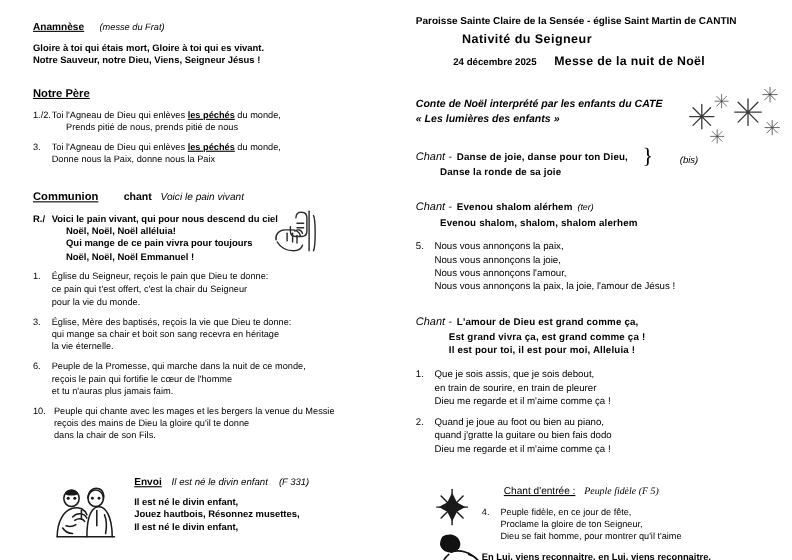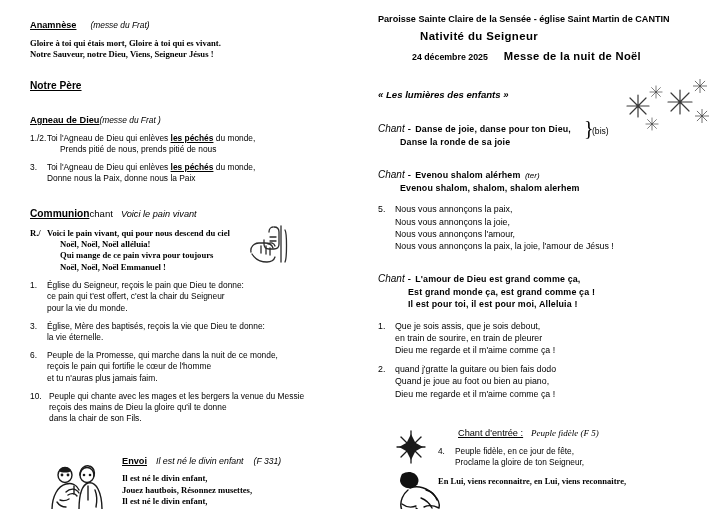--- a/index.html
+++ b/index.html
@@ -58,21 +58,20 @@
   }
   .b {
     font-weight: bold;
     text-decoration: underline;
   }
   .line-b {
     font-size: 8.6px;
     line-height: 11.4px;
     font-weight: bold;
     white-space: nowrap;
-    font-family: Liberation Serif, serif;
   }
   .verse {
     display: flex;
     margin-top: 7px;
   }
   .verse .num {
     font-size: 8.4px;
     line-height: 11.2px;
     width: 17px;
     flex: 0 0 17px;
@@ -185,23 +184,24 @@
   .brace {
     position: absolute;
     left: 206px;
     top: 1px;
     font-size: 20px;
     line-height: 18px;
     font-family: "Liberation Serif", serif;
   }
   .bis {
     position: absolute;
-    left: 214px;
+    left: 240px;
     top: 8px;
     font-size: 8.6px;
+    font-style: italic;
   }
   .entree-block {
     margin-top: 22px;
     position: relative;
     min-height: 100px;
   }
   .entree-title {
     padding-left: 80px;
   }
   .entree-title .t {
@@ -243,42 +243,39 @@
     </div>
     <div>
       <div class="line-b">Gloire à toi qui étais mort,  Gloire à toi qui es vivant.</div>
       <div class="line-b">Notre Sauveur, notre Dieu,  Viens, Seigneur Jésus !</div>
     </div>
 
     <div style="margin-top:14px">
       <span class="hdg-lg">Notre Père</span>
     </div>
 
-    <div style="margin-top:16px">
-      <span class="hdg">Agneau de Dieu</span><span class="ital">(messe du Frat )</span>
-    </div>
 
     <div class="verse" style="margin-top:6px">
       <div class="num">1./2.</div>
       <div class="body">
         <div>Toi l'Agneau de Dieu qui enlèves <span class="b">les péchés</span> du monde,</div>
         <div class="indent1">Prends pitié de nous, prends pitié de nous</div>
       </div>
     </div>
 
     <div class="verse">
       <div class="num">3.</div>
       <div class="body">
         <div>Toi l'Agneau de Dieu qui enlèves <span class="b">les péchés</span> du monde,</div>
         <div>Donne nous la Paix, donne nous la Paix</div>
       </div>
     </div>
 
     <div style="margin-top:18px">
-      <span class="hdg-lg">Communion</span><span style="font-size:9.6px;font-weight:normal;margin-left:0">chant</span><span style="font-size:9.2px;font-style:italic;margin-left:8px">Voici le pain vivant</span>
+      <span class="hdg-lg">Communion</span><span style="font-size:9.6px;font-weight:bold;margin-left:23px">chant</span><span style="font-size:9.2px;font-style:italic;margin-left:8px">Voici le pain vivant</span>
     </div>
 
     <div class="refrain-wrap" style="margin-top:7px">
       <div class="hands">
         <svg width="44" height="42" viewBox="0 0 44 42">
           <g fill="none" stroke="#2b2b2b" stroke-width="1.3" stroke-linecap="round" stroke-linejoin="round">
             <path d="M26 3 c3 0 5 2 5 5 l0 12 c0 3 -2 5 -5 5 l-5 0 c-3 0 -5 -2 -5 -5 l0 -4"></path>
             <path d="M21 8 c0 -3 2 -5 4 -5"></path>
             <path d="M22 13 l6 0"></path>
             <path d="M22 17 l6 0"></path>
@@ -310,20 +307,21 @@
         <div>Église du Seigneur, reçois le pain que Dieu te donne:</div>
         <div>ce pain qui t'est offert, c'est la chair du Seigneur</div>
         <div>pour la vie du monde.</div>
       </div>
     </div>
 
     <div class="verse">
       <div class="num">3.</div>
       <div class="body">
         <div>Église, Mère des baptisés, reçois la vie que Dieu te donne:</div>
+        <div>qui mange sa chair et boit son sang recevra en héritage</div>
         <div>la vie éternelle.</div>
       </div>
     </div>
 
     <div class="verse">
       <div class="num">6.</div>
       <div class="body">
         <div>Peuple de la Promesse, qui marche dans la nuit de ce monde,</div>
         <div>reçois le pain qui fortifie le cœur de l'homme</div>
         <div>et tu n'auras plus jamais faim.</div>
@@ -411,20 +409,21 @@
             <g transform="translate(80,10) scale(0.6)">
               <path d="M-11 0 L11 0 M0 -11 L0 11 M-8 -8 L8 8 M8 -8 L-8 8"></path>
             </g>
 
             <g transform="translate(82,40) scale(0.6)">
               <path d="M-11 0 L11 0 M0 -11 L0 11 M-8 -8 L8 8 M8 -8 L-8 8"></path>
             </g>
           </g>
         </svg>
       </div>
+      <div class="conte-line">Conte de Noël interprété par les enfants du CATE</div>
       <div class="conte-line">« Les lumières des enfants »</div>
     </div>
 
     <div style="margin-top:16px" class="brace-row">
       <div class="brace">}</div>
       <div class="bis">(bis)</div>
       <div>
         <span class="chant-lbl">Chant -</span>
         <span class="rline-b">Danse de joie, danse pour ton Dieu,</span>
       </div>
@@ -448,38 +447,38 @@
         <div>Nous vous annonçons l'amour,</div>
         <div>Nous vous annonçons la paix, la joie, l'amour de Jésus !</div>
       </div>
     </div>
 
     <div style="margin-top:16px">
       <div>
         <span class="chant-lbl">Chant -</span>
         <span class="rline-b">L'amour de Dieu est grand comme ça,</span>
       </div>
-      <div class="rline-b indent3">Est grand monde ça, est grand comme ça !</div>
+      <div class="rline-b indent3">Est grand vivra ça, est grand comme ça !</div>
       <div class="rline-b indent3">Il est pour toi, il est pour moi, Alleluia !</div>
     </div>
 
     <div class="verse" style="margin-top:9px">
       <div class="num" style="font-size:8.8px;line-height:12.2px">1.</div>
       <div class="body" style="font-size:8.8px;line-height:12.2px">
         <div>Que je sois assis, que je sois debout,</div>
         <div>en train de sourire, en train de pleurer</div>
         <div>Dieu me regarde et il m'aime comme ça !</div>
       </div>
     </div>
 
     <div class="verse">
       <div class="num" style="font-size:8.8px;line-height:12.2px">2.</div>
       <div class="body" style="font-size:8.8px;line-height:12.2px">
+        <div>Quand je joue au foot ou bien au piano,</div>
         <div>quand j'gratte la guitare ou bien fais dodo</div>
-        <div>Quand je joue au foot ou bien au piano,</div>
         <div>Dieu me regarde et il m'aime comme ça !</div>
       </div>
     </div>
 
     <div class="entree-block">
 
       <div class="star-img">
         <svg width="34" height="34" viewBox="0 0 34 34">
           <g stroke="#1a1a1a" stroke-width="1.3" stroke-linecap="round" fill="none">
             <path d="M17 1 L17 33"></path>
@@ -516,20 +515,21 @@
       <div class="entree-title">
         <span class="t">Chant d'entrée :</span><span class="s" style="margin-left:8px">Peuple fidèle (F 5)</span>
       </div>
 
       <div class="entree-body">
         <div class="verse" style="margin-top:6px">
           <div class="num" style="font-size:8.3px;line-height:11px">4.</div>
           <div class="body" style="font-size:8.3px;line-height:11px">
             <div>Peuple fidèle, en ce jour de fête,</div>
             <div>Proclame la gloire de ton Seigneur,</div>
+            <div>Dieu se fait homme, pour montrer qu'il t'aime</div>
           </div>
         </div>
 
         <div style="margin-top:8px">
           <div class="line-b">En Lui, viens reconnaitre, en Lui, viens reconnaitre,</div>
 
         </div>
 
       </div>
     </div>

